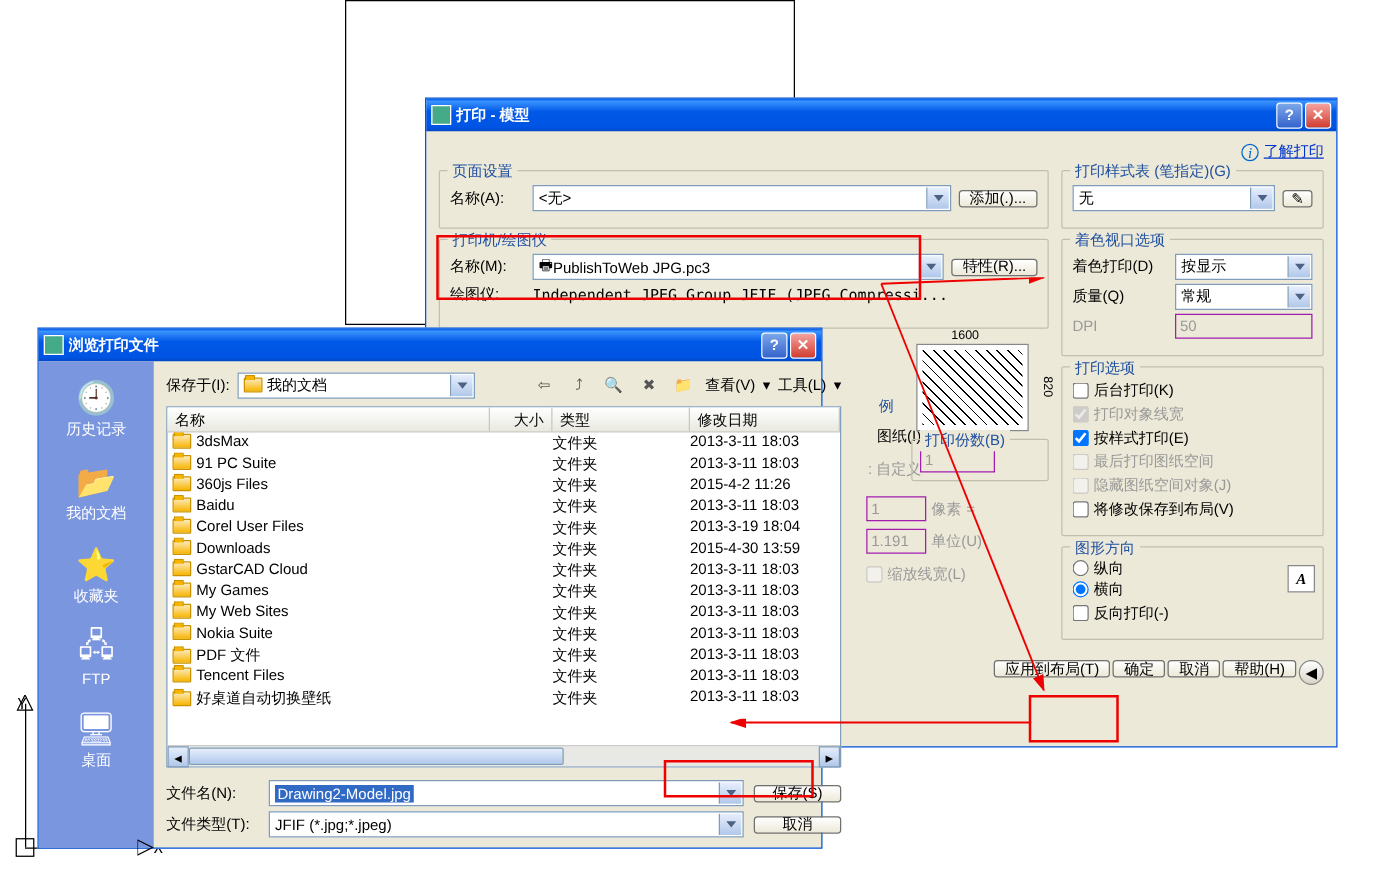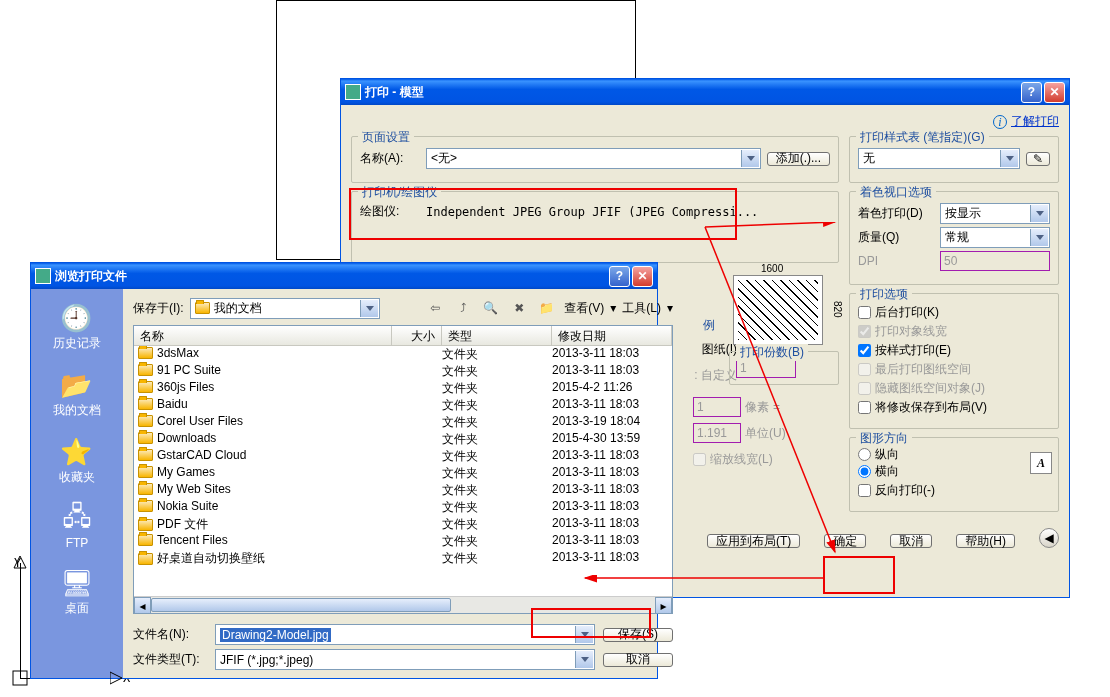--- a/index.html
+++ b/index.html
@@ -38,21 +38,21 @@
 .btn{height:14px;padding:0 8px;background:linear-gradient(to bottom,#fff,#ece9d8);border:1px solid #707070;border-radius:3px;cursor:pointer;display:flex;align-items:center;}
 .chk{display:flex;align-items:center;gap:4px;margin:2px 0;}
 .chk input{margin:0;}
 .chk.disabled{color:#999;}
 .preview-box{width:90px;height:70px;border:1px solid #888;margin:4px auto;position:relative;background:#fff;}
 .preview-box .hatch{position:absolute;inset:4px;background:repeating-linear-gradient(45deg,#000 0,#000 1px,transparent 1px,transparent 6px);}
 .preview-dim{position:absolute;font-size:10px;}
 .input-small{width:54px;height:20px;background:#fff;border:1px solid #a21caf;padding:0 3px;}
 .input-small.disabled{background:#ece9d8;color:#999;}
 .radio{display:flex;align-items:center;gap:4px;}
-.footer-row{display:flex;justify-content:flex-end;gap:24px;margin-top:8px;align-items:flex-end;}
+.footer-row{display:flex;justify-content:flex-end;gap:2px;margin-top:8px;align-items:flex-start;}
 .round-btn{width:20px;height:20px;border:1px solid #888;border-radius:50%;background:linear-gradient(to bottom,#fff,#d8d4c8);display:flex;align-items:center;justify-content:center;cursor:pointer;}
 
 .red-box{position:absolute;border:2px solid #e00;pointer-events:none;z-index:5;}
 .arrow-svg{position:absolute;pointer-events:none;z-index:4;}
 
 
 .browse-window{left:30px;top:262px;width:628px;height:417px;z-index:2;}
 .browse-body{display:flex;flex:1;}
 .sidebar{width:108px;background:#7a96df;display:flex;flex-direction:column;align-items:center;padding-top:8px;gap:4px;}
 .sidebar-item{width:92px;display:flex;flex-direction:column;align-items:center;color:#fff;padding:4px 0 8px 0;cursor:pointer;}
@@ -120,20 +120,29 @@
             <div class="select">
                 <span>&lt;无&gt;</span>
                 <span class="arrow"></span>
               </div>
             <div class="btn">添加(.)...</div>
           </div>
         </div>
         <div class="group" style="height:72px">
           <div class="group-title">打印机/绘图仪</div>
           <div class="row">
+            <span class="label">名称(M):</span>
+            <div class="select" style="flex:1">
+                <span>🖶 </span>
+                <span>PublishToWeb JPG.pc3</span>
+                <span class="arrow"></span>
+              </div>
+            <div class="btn">特性(R)...</div>
+          </div>
+          <div class="row">
             <span class="label">绘图仪:</span>
             <span style="font-family:monospace">Independent JPEG Group JFIF (JPEG Compressi...</span>
           </div>
         </div>
 
         <div style="display:flex;gap:10px">
           <div style="flex:1;position:relative;height:120px;">
 
             <div style="position:absolute;right:4px;top:46px;color:#2050a0">例</div>
             <div style="position:absolute;right:-18px;top:70px;">图纸(I)</div>

